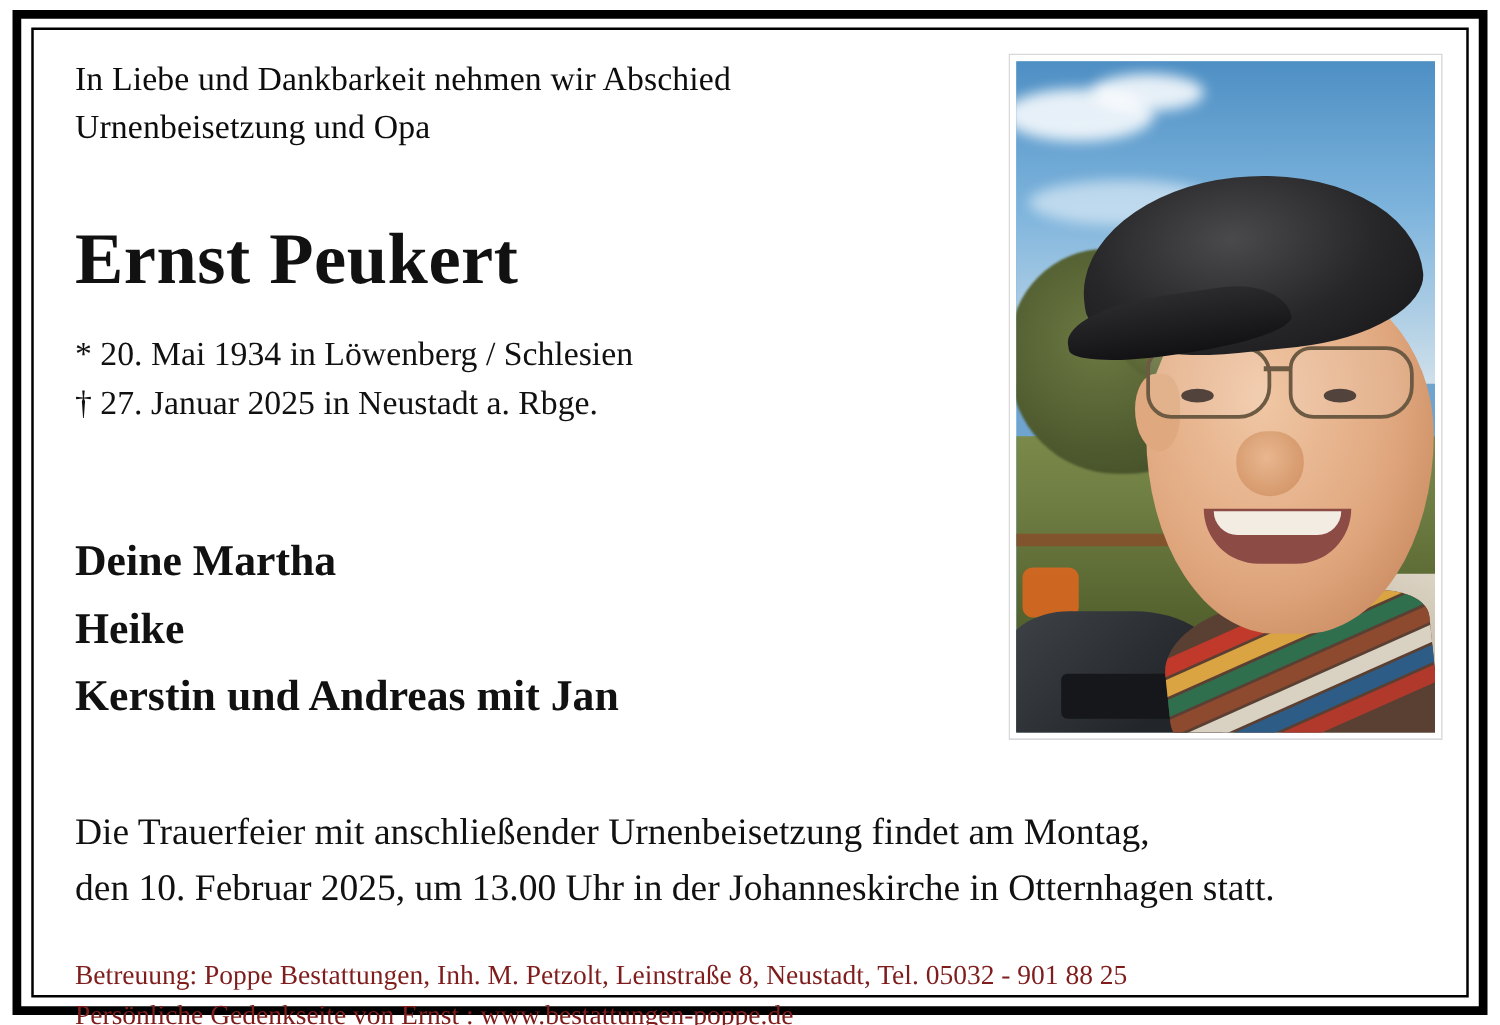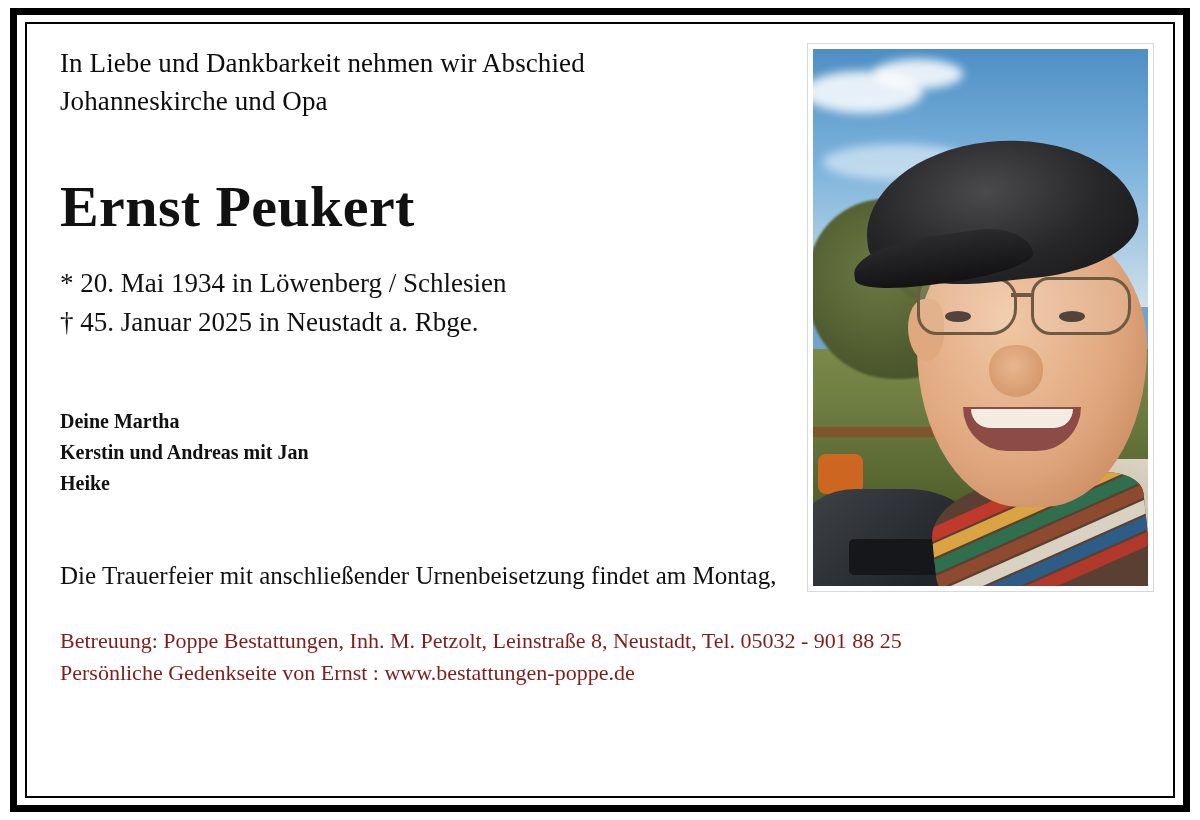--- a/index.html
+++ b/index.html
@@ -63,28 +63,28 @@
     margin-top: 56px;
     letter-spacing: 0.4px;
     line-height: 1.05;
   }
   .dates {
     margin-top: 26px;
     font-size: 27px;
     line-height: 1.45;
   }
   .family {
-    margin-top: 64px;
-    font-size: 20px;
+    margin-top: 80px;
+    font-size: 35px;
     font-weight: bold;
     line-height: 1.55;
   }
   .ceremony {
     margin-top: 58px;
-    font-size: 25px;
+    font-size: 30px;
     line-height: 1.52;
   }
   .footer {
     margin-top: 30px;
     font-size: 22px;
     line-height: 1.45;
     color: #7f1d1d;
   }
   
   .photo {
@@ -276,38 +276,39 @@
 
 <div class="page">
 
   <div class="frame-outer"></div>
   <div class="frame-inner"></div>
 
   <div class="content">
 
     <div class="intro">
       <div>In Liebe und Dankbarkeit nehmen wir Abschied</div>
-      <div>Johanneskirche und Opa</div>
+      <div>Urnenbeisetzung und Opa</div>
     </div>
 
     <div class="name">Ernst Peukert</div>
 
     <div class="dates">
       <div>* 20. Mai 1934 in Löwenberg / Schlesien</div>
-      <div>† 45. Januar 2025 in Neustadt a. Rbge.</div>
+      <div>† 27. Januar 2025 in Neustadt a. Rbge.</div>
     </div>
 
     <div class="family">
       <div>Deine Martha</div>
+      <div>Heike</div>
       <div>Kerstin und Andreas mit Jan</div>
-      <div>Heike</div>
     </div>
 
     <div class="ceremony">
       <div>Die Trauerfeier mit anschließender Urnenbeisetzung findet am Montag,</div>
+      <div>den 10. Februar 2025, um 13.00 Uhr in der Johanneskirche in Otternhagen statt.</div>
     </div>
 
     <div class="footer">
       <div>Betreuung: Poppe Bestattungen, Inh. M. Petzolt, Leinstraße 8, Neustadt, Tel. 05032 - 901 88 25</div>
       <div>Persönliche Gedenkseite von Ernst : www.bestattungen-poppe.de</div>
     </div>
 
   </div>
 
   <div class="photo">

